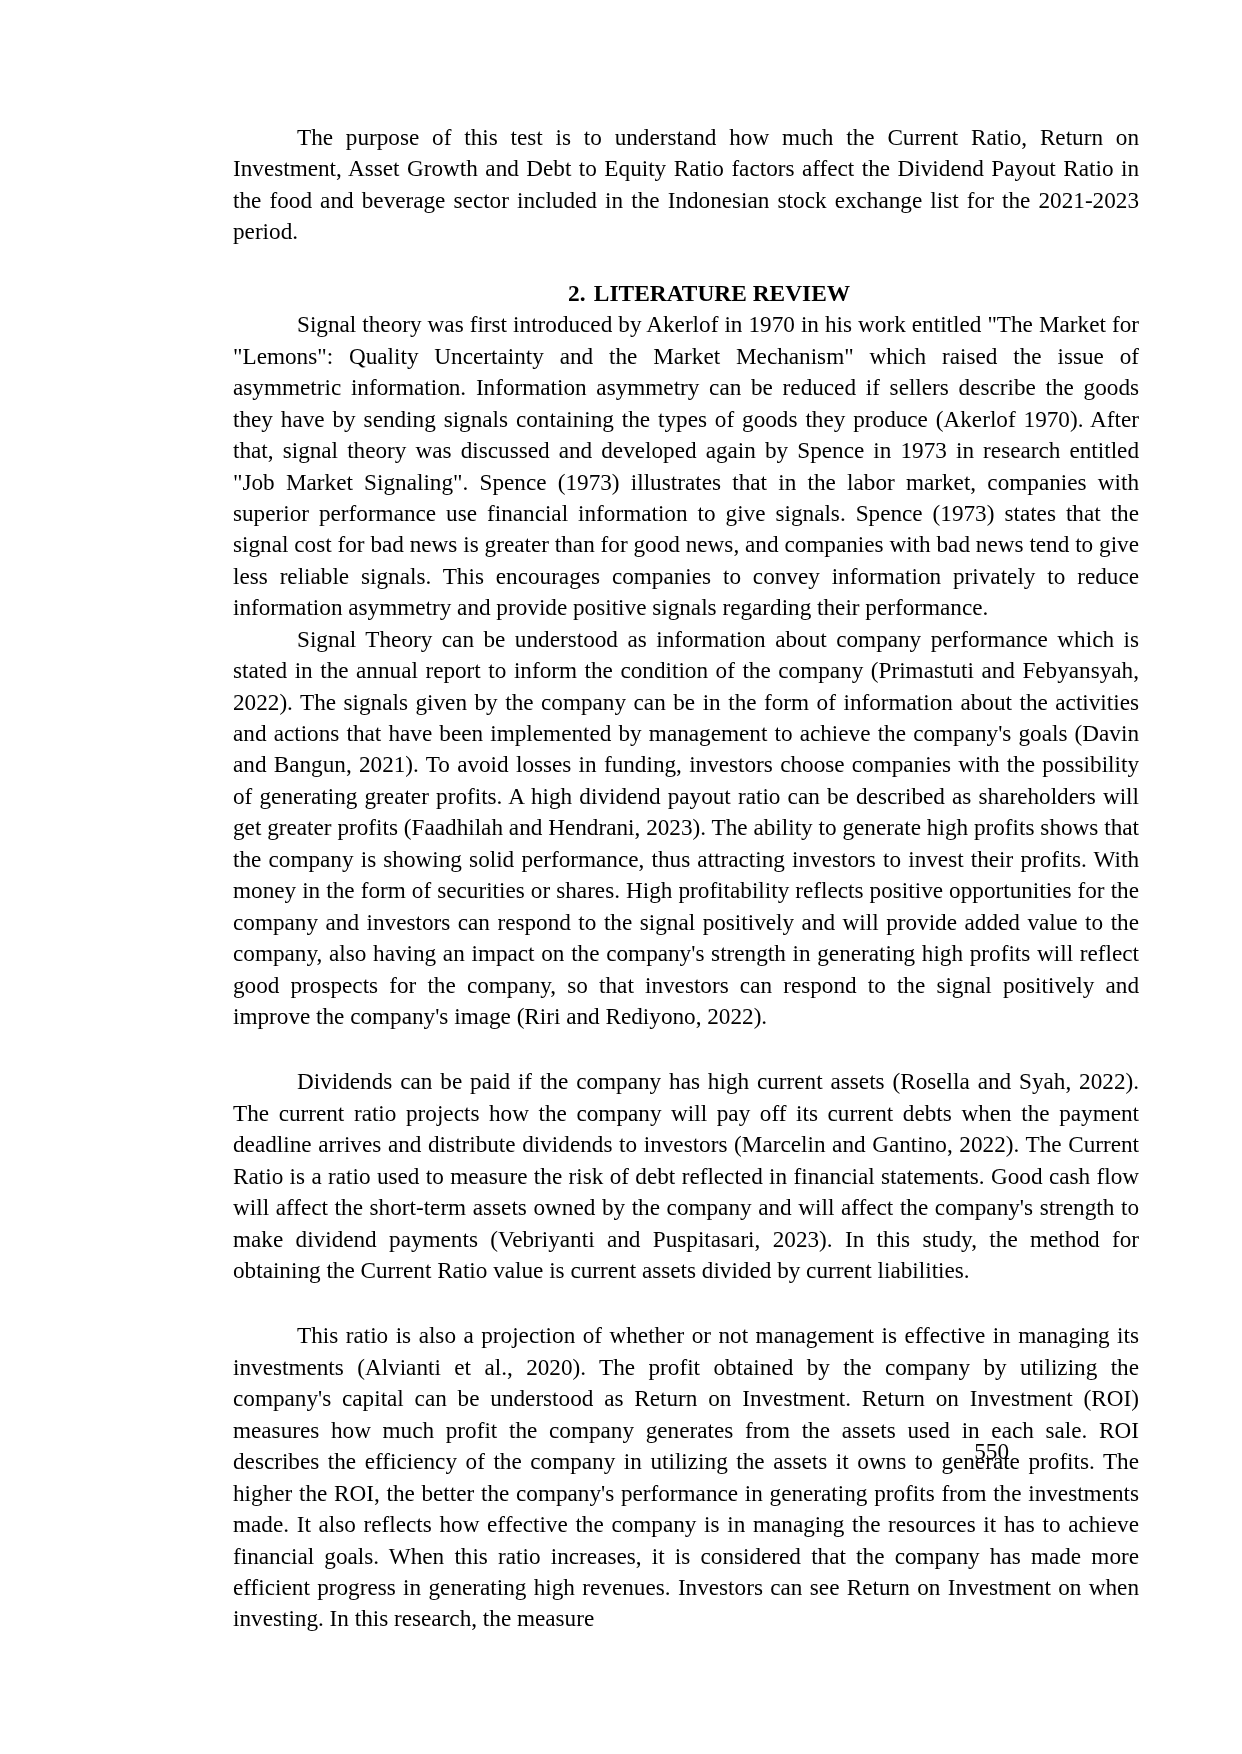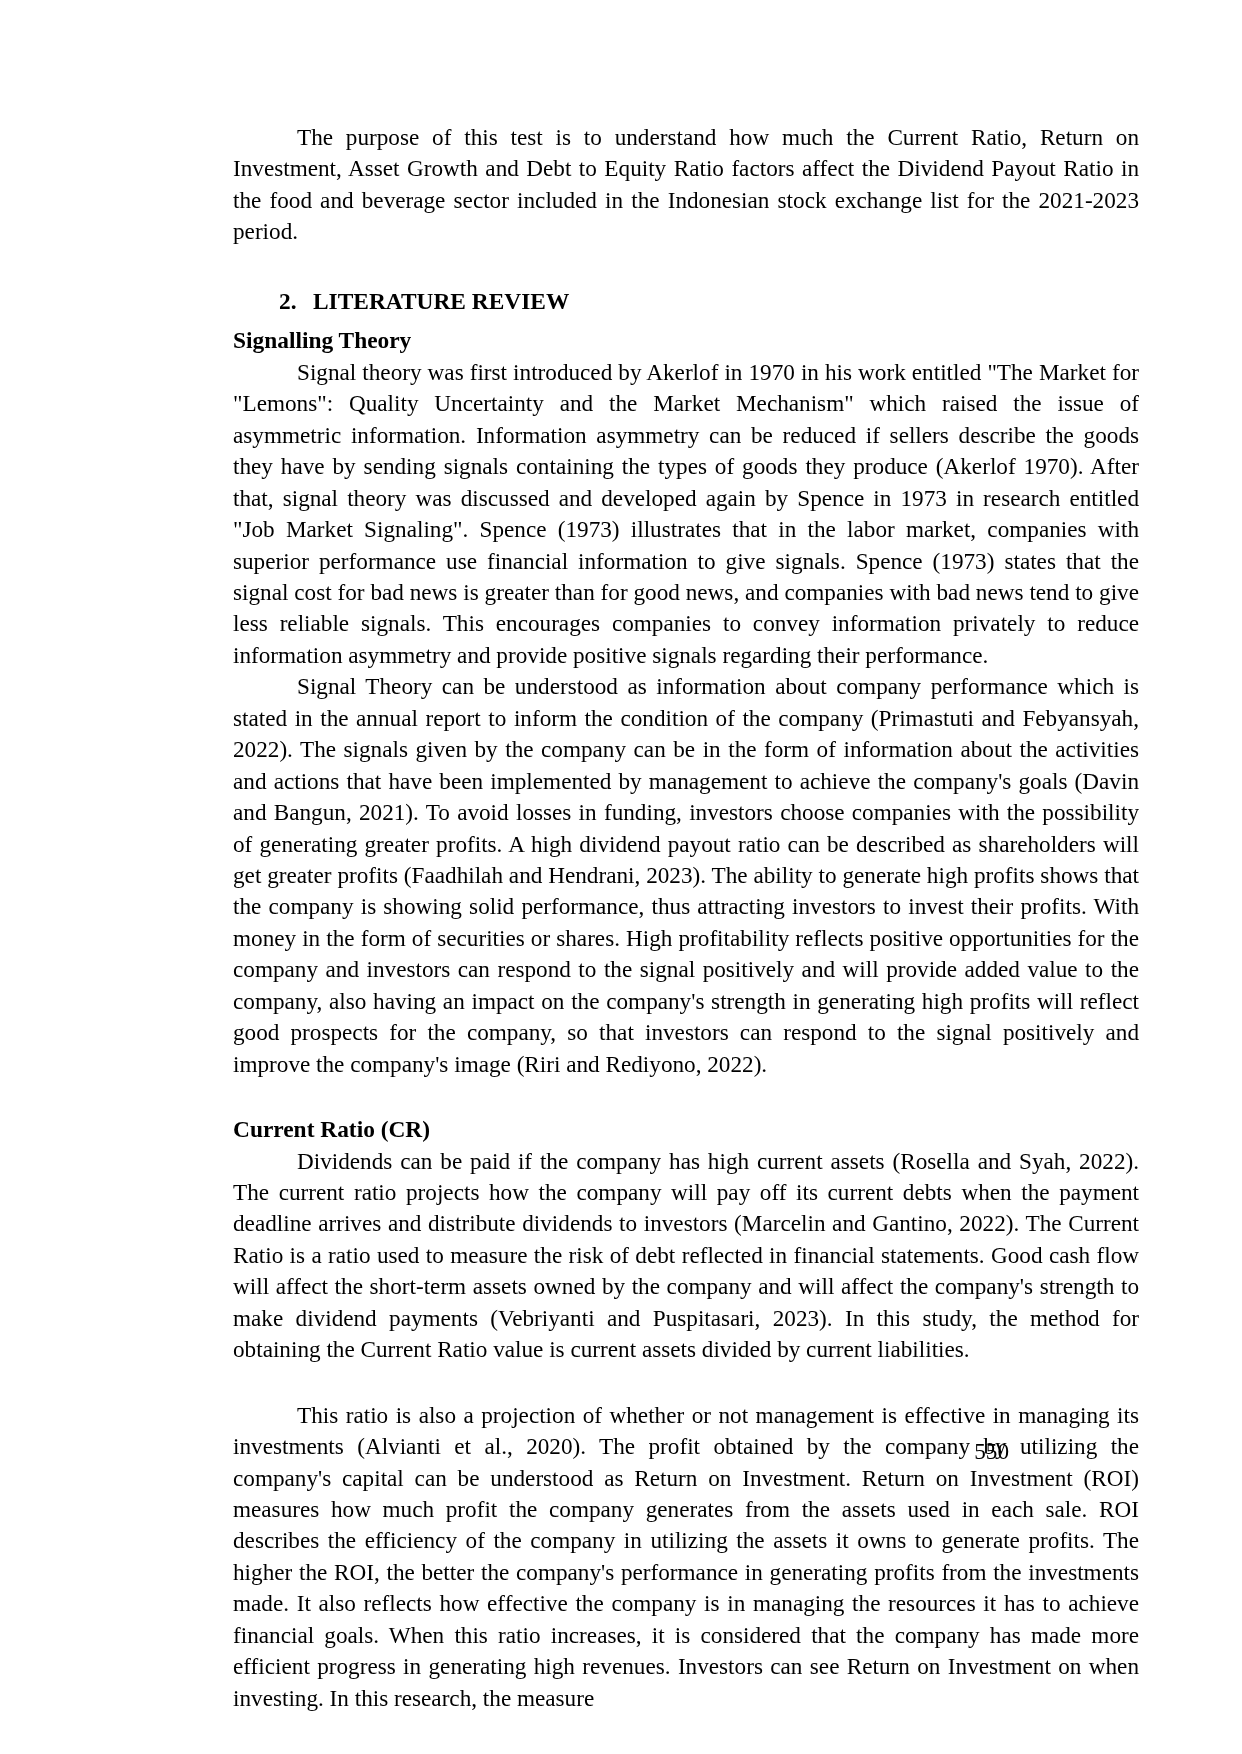--- a/index.html
+++ b/index.html
@@ -27,26 +27,27 @@
   p.body-par {
     margin: 0;
     font-size: 23.2px;
     line-height: 1.355;
     text-align: justify;
     text-justify: inter-word;
     text-indent: 64px;
     hyphens: none;
   }
   .section-num {
-    margin: 8px;
+    margin: 0;
     font-size: 23.4px;
     font-weight: bold;
     line-height: 1.35;
     padding-left: 38px;
     text-indent: 0;
+    text-align: center;
   }
   .section-num .numlabel {
     display: inline-block;
     width: 34px;
   }
   .sub-head {
     margin: 0;
     font-size: 23.4px;
     font-weight: bold;
     line-height: 1.35;
@@ -69,29 +70,27 @@
 <div class="page">
 
   <div class="content">
 
     <p class="body-par">The purpose of this test is to understand how much the Current Ratio, Return on Investment, Asset Growth and Debt to Equity Ratio factors affect the Dividend Payout Ratio in the food and beverage sector included in the Indonesian stock exchange list for the 2021-2023 period.</p>
 
     <div class="gap-md"></div>
 
     <p class="section-num"><span class="numlabel">2.</span><span>LITERATURE REVIEW</span></p>
 
-    <p class="sub-head">Signalling Theory</p>
 
     <p class="body-par">Signal theory was first introduced by Akerlof in 1970 in his work entitled "The Market for "Lemons": Quality Uncertainty and the Market Mechanism" which raised the issue of asymmetric information. Information asymmetry can be reduced if sellers describe the goods they have by sending signals containing the types of goods they produce (Akerlof 1970). After that, signal theory was discussed and developed again by Spence in 1973 in research entitled "Job Market Signaling". Spence (1973) illustrates that in the labor market, companies with superior performance use financial information to give signals. Spence (1973) states that the signal cost for bad news is greater than for good news, and companies with bad news tend to give less reliable signals. This encourages companies to convey information privately to reduce information asymmetry and provide positive signals regarding their performance.</p>
 
     <p class="body-par">Signal Theory can be understood as information about company performance which is stated in the annual report to inform the condition of the company (Primastuti and Febyansyah, 2022). The signals given by the company can be in the form of information about the activities and actions that have been implemented by management to achieve the company's goals (Davin and Bangun, 2021). To avoid losses in funding, investors choose companies with the possibility of generating greater profits. A high dividend payout ratio can be described as shareholders will get greater profits (Faadhilah and Hendrani, 2023). The ability to generate high profits shows that the company is showing solid performance, thus attracting investors to invest their profits. With money in the form of securities or shares. High profitability reflects positive opportunities for the company and investors can respond to the signal positively and will provide added value to the company, also having an impact on the company's strength in generating high profits will reflect good prospects for the company, so that investors can respond to the signal positively and improve the company's image (Riri and Rediyono, 2022).</p>
 
     <div class="gap-lg"></div>
 
-    <p class="sub-head">Current Ratio (CR)</p>
 
     <p class="body-par">Dividends can be paid if the company has high current assets (Rosella and Syah, 2022). The current ratio projects how the company will pay off its current debts when the payment deadline arrives and distribute dividends to investors (Marcelin and Gantino, 2022). The Current Ratio is a ratio used to measure the risk of debt reflected in financial statements. Good cash flow will affect the short-term assets owned by the company and will affect the company's strength to make dividend payments (Vebriyanti and Puspitasari, 2023). In this study, the method for obtaining the Current Ratio value is current assets divided by current liabilities.</p>
 
     <div class="gap-lg"></div>
 
 
     <p class="body-par">This ratio is also a projection of whether or not management is effective in managing its investments (Alvianti et al., 2020). The profit obtained by the company by utilizing the company's capital can be understood as Return on Investment. Return on Investment (ROI) measures how much profit the company generates from the assets used in each sale. ROI describes the efficiency of the company in utilizing the assets it owns to generate profits. The higher the ROI, the better the company's performance in generating profits from the investments made. It also reflects how effective the company is in managing the resources it has to achieve financial goals. When this ratio increases, it is considered that the company has made more efficient progress in generating high revenues. Investors can see Return on Investment on when investing. In this research, the measure</p>
 
   </div>
 

